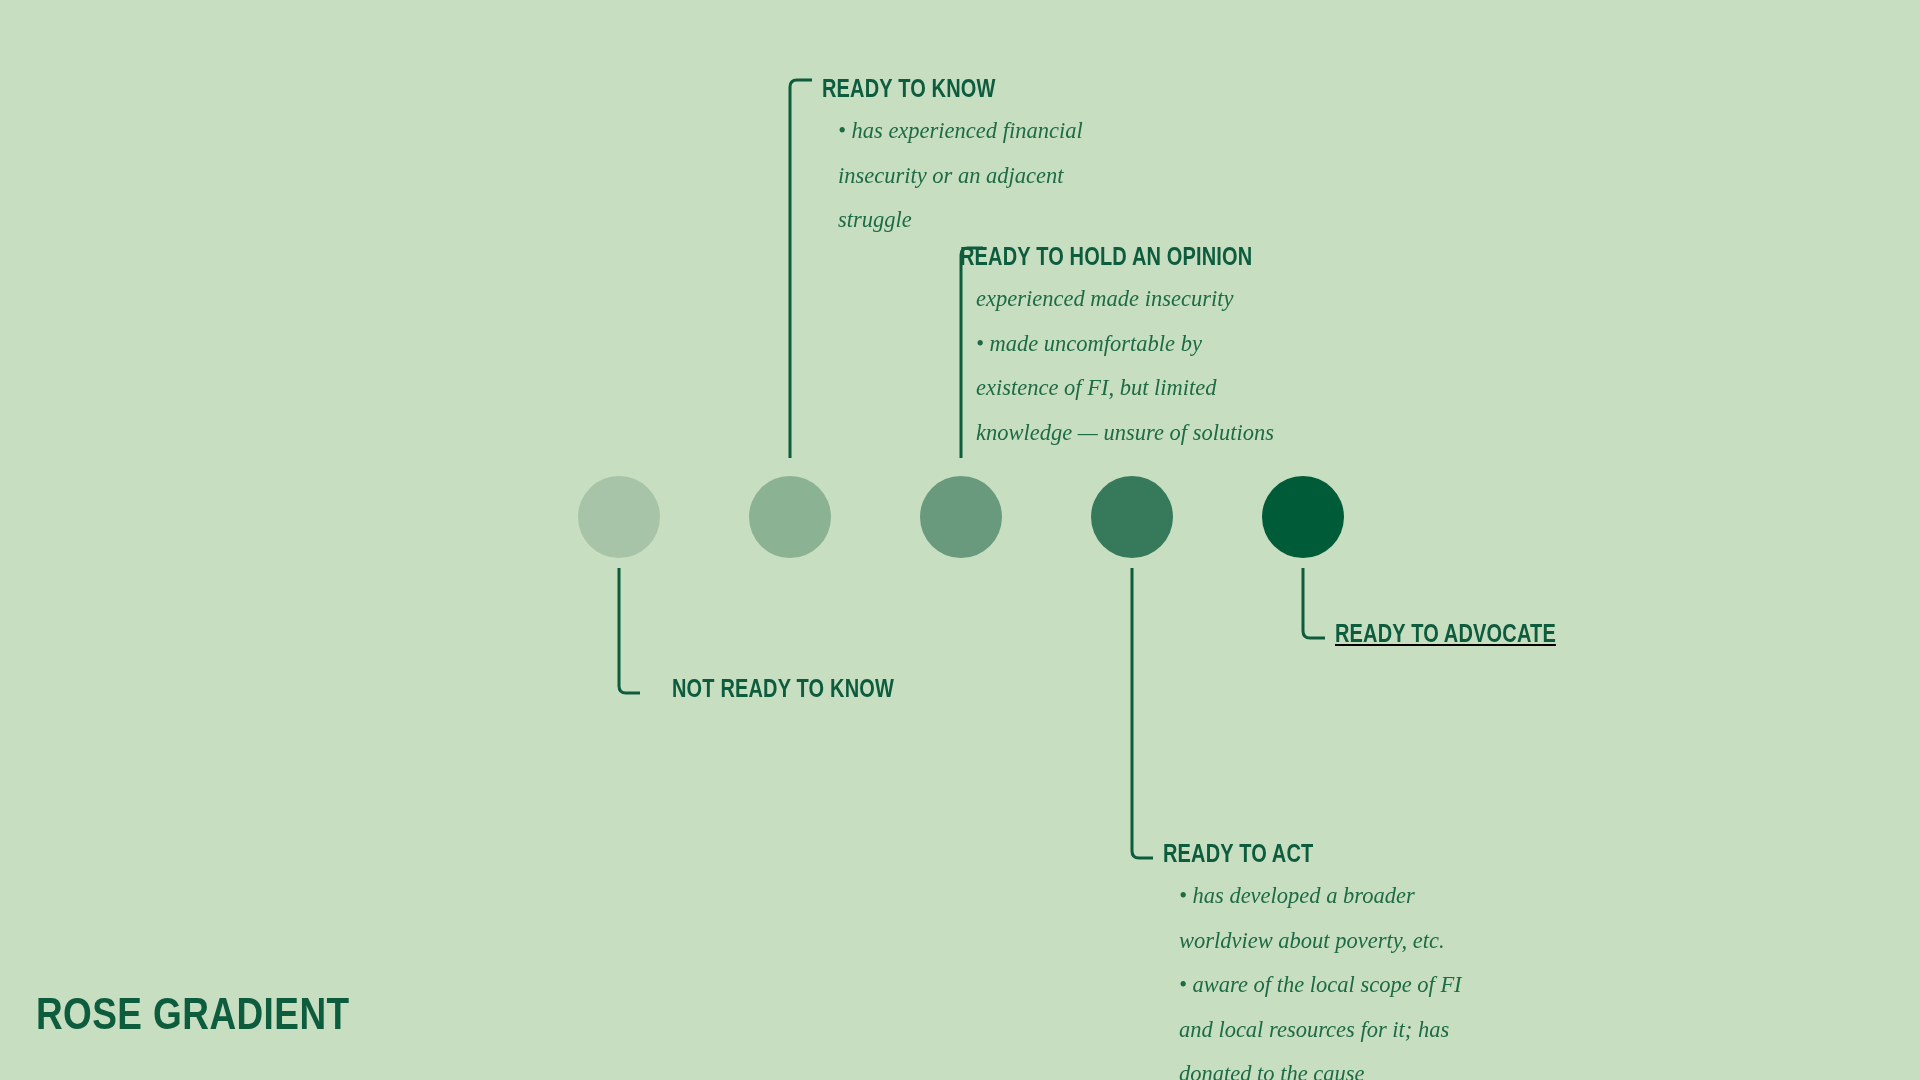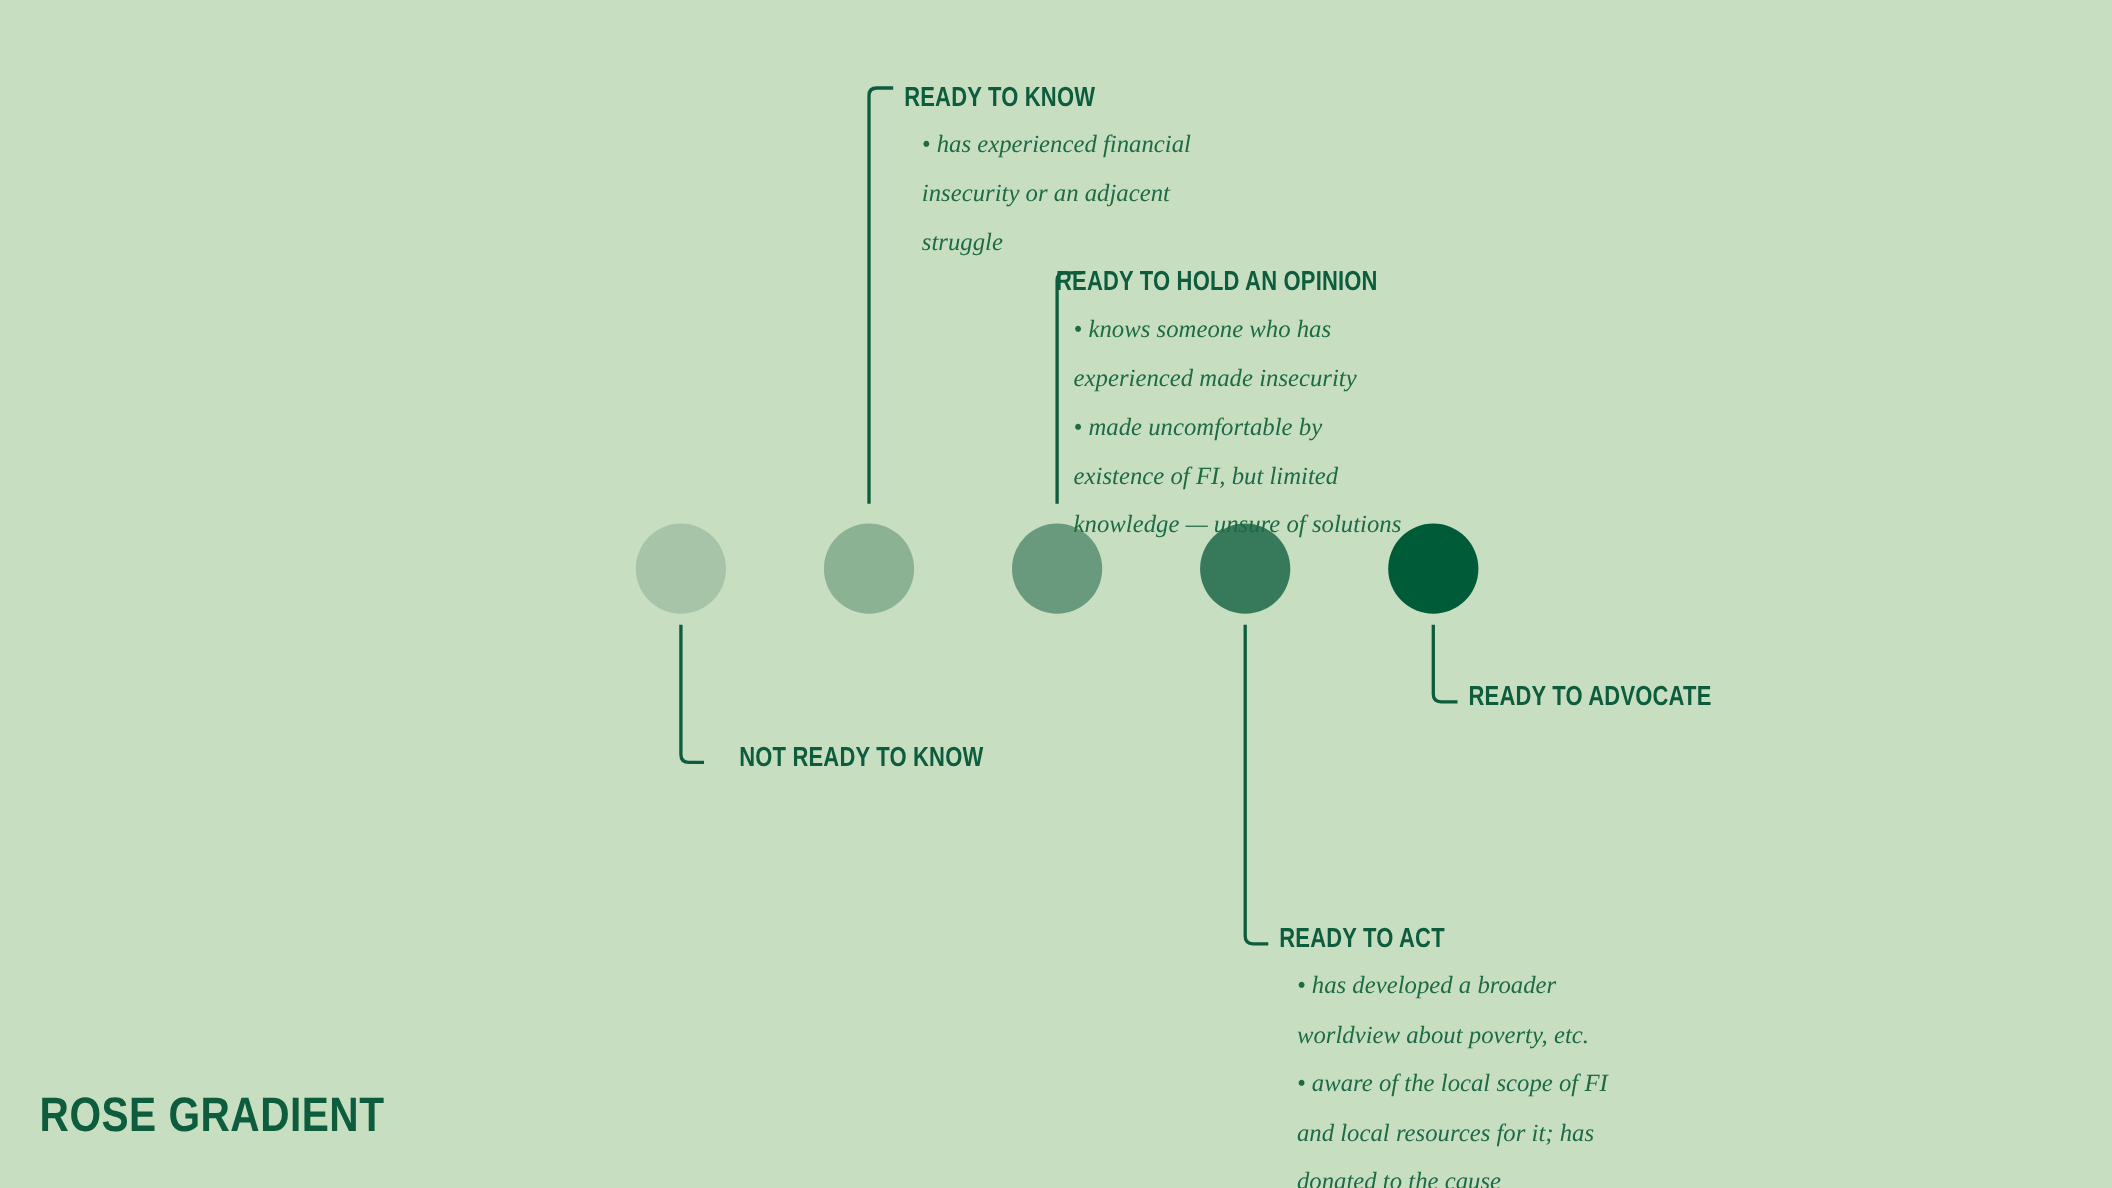--- a/index.html
+++ b/index.html
@@ -114,37 +114,36 @@
         <div class="callout-title">READY TO KNOW</div>
         <div class="callout-body">
           <div class="li">• has experienced financial</div>
           <div class="li">insecurity or an adjacent</div>
           <div class="li">struggle</div>
         </div>
       </div>
       <div class="callout" style="left: 960px; top: 244px;">
         <div class="callout-title">READY TO HOLD AN OPINION</div>
         <div class="callout-body">
-          <div class="li">• knows someone who has</div>
           <div class="li">experienced made insecurity</div>
           <div class="li">• made uncomfortable by</div>
           <div class="li">existence of FI, but limited</div>
           <div class="li">knowledge — unsure of solutions</div>
         </div>
       </div>
       <div class="callout" style="left: 1163px; top: 841px;">
         <div class="callout-title">READY TO ACT</div>
         <div class="callout-body">
           <div class="li">• has developed a broader</div>
           <div class="li">worldview about poverty, etc.</div>
           <div class="li">• aware of the local scope of FI</div>
           <div class="li">and local resources for it; has</div>
           <div class="li">donated to the cause</div>
         </div>
       </div>
-      <div class="callout" style="left: 1335px; top: 621px;">
+      <div class="callout" style="left: 1335px; top: 621px; text-decoration: underline;">
         <div class="callout-title">READY TO ADVOCATE</div>
       </div>
     </div>
 
   <div id="wordmark">ROSE GRADIENT</div>
 
 </div>
 
 </body></html>

